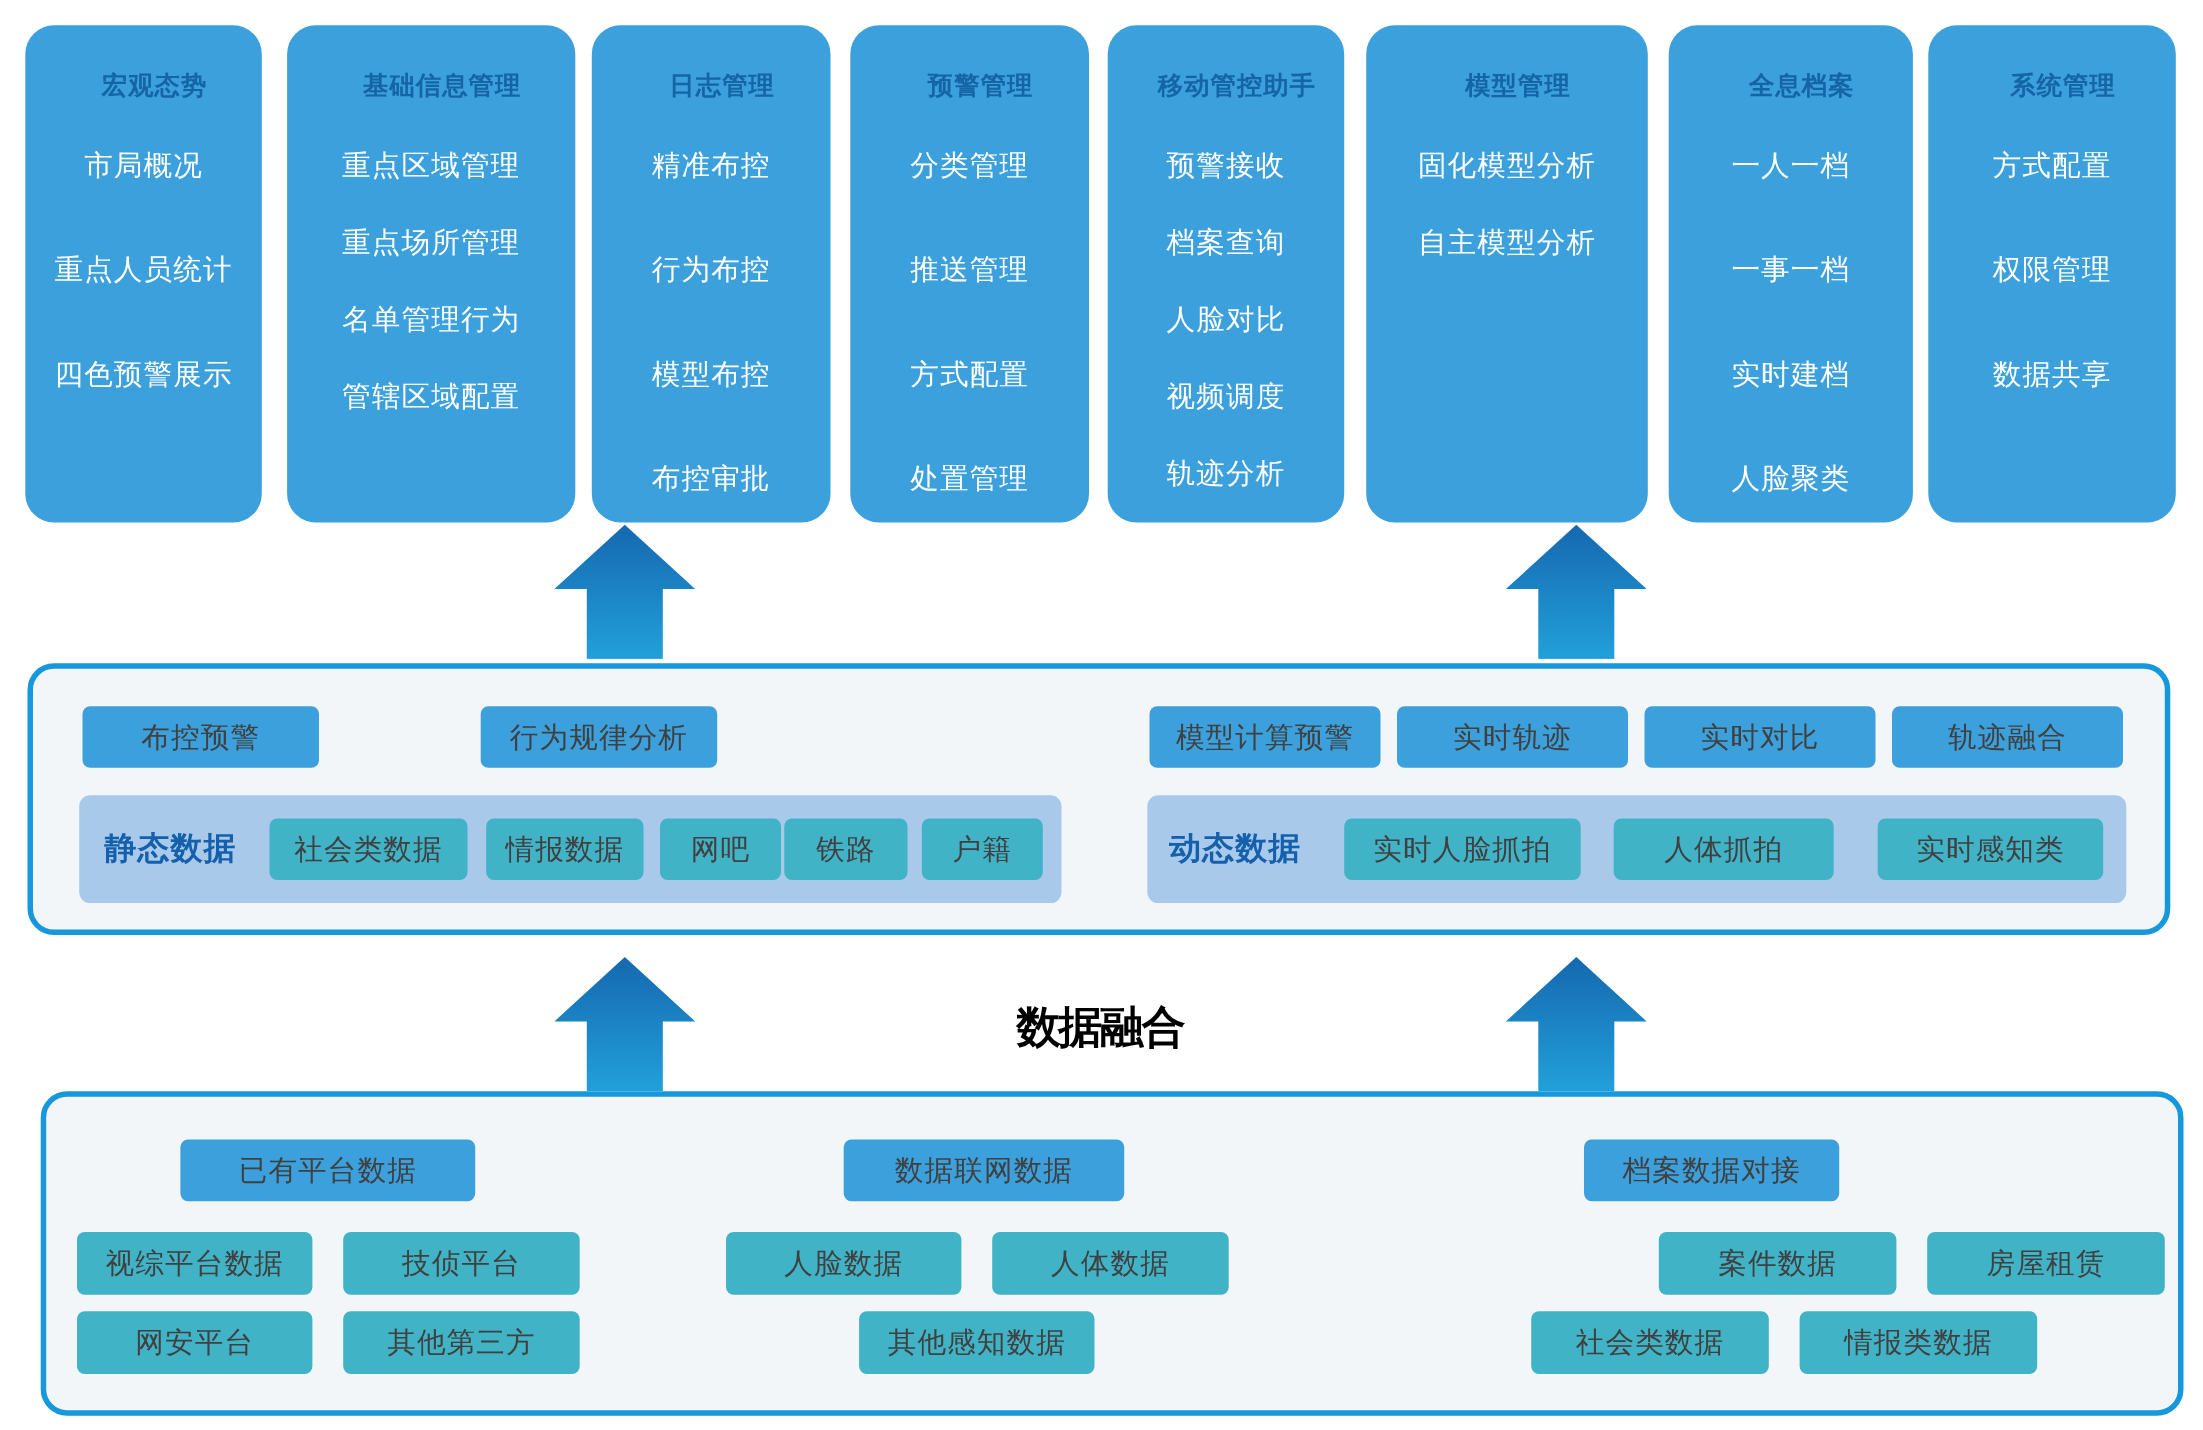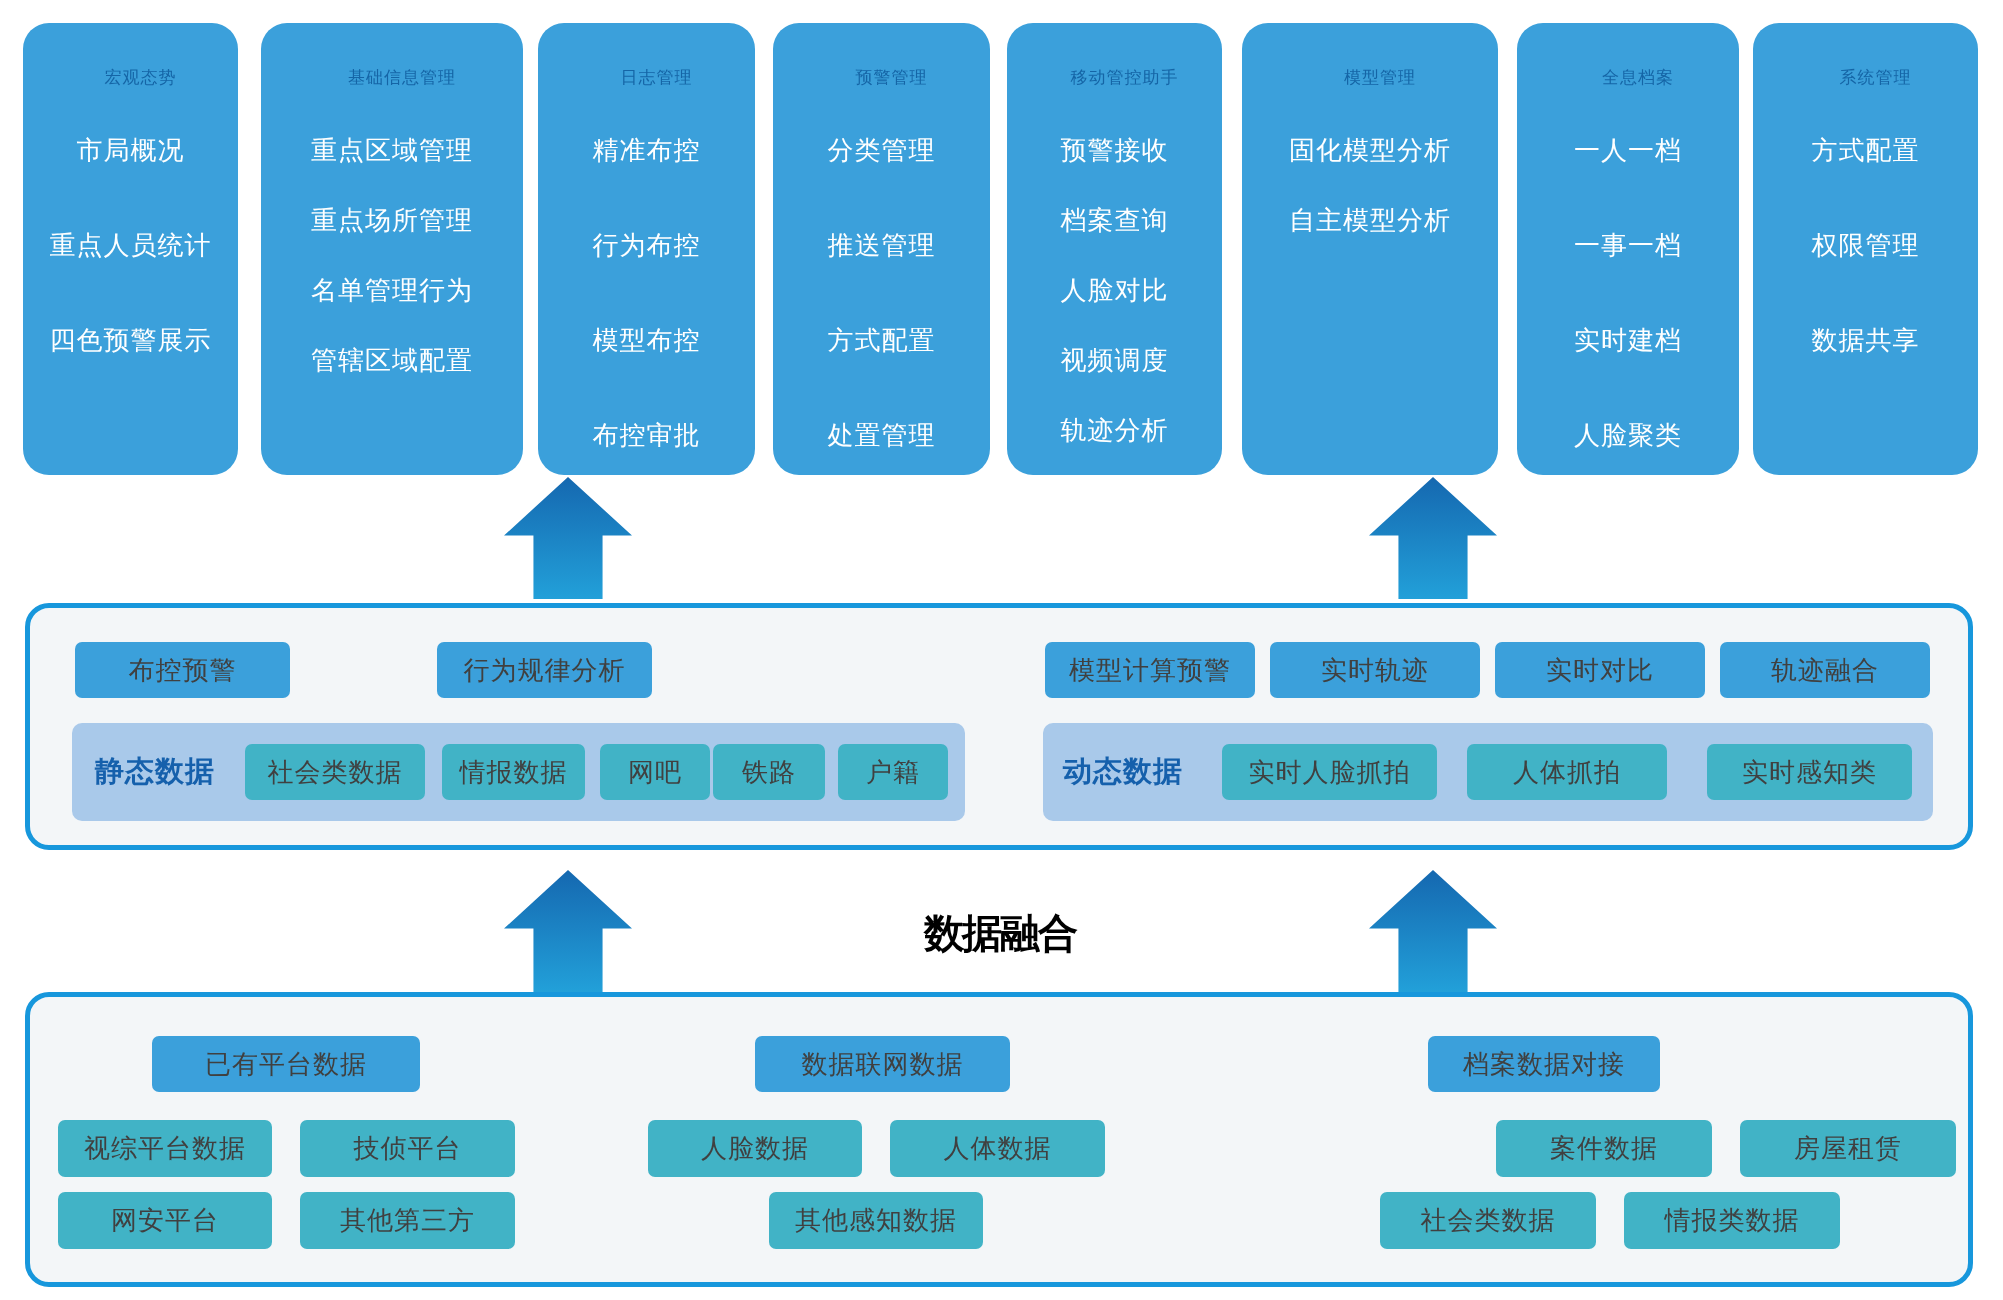--- a/index.html
+++ b/index.html
@@ -10,21 +10,21 @@
   *{box-sizing:border-box;}
 
   
   .card{
     position:absolute;top:23px;height:452px;
     background:#3BA0DB;border-radius:26px;
   }
   .card-title{
     margin-top:28px;height:52px;
     display:flex;align-items:center;justify-content:center;
-    color:#1565A6;font-size:17px;font-weight:normal;letter-spacing:1px;padding-left:20px;
+    color:#1565A6;font-size:23px;font-weight:bold;letter-spacing:1px;padding-left:20px;
   }
   .card-items{margin-top:0;}
   .dense .card-items{margin-top:12px;}
   .card-item{
     height:95px;display:flex;align-items:center;justify-content:center;
     color:#ffffff;font-size:26px;letter-spacing:1px;
   }
   .dense .card-item{height:70px;}
 
   
@@ -33,21 +33,21 @@
     background:linear-gradient(180deg,#1568B0 0%,#22A0D9 100%);
     clip-path:polygon(50% 0%,100% 48%,77% 48%,77% 100%,23% 100%,23% 48%,0% 48%);
   }
 
   
   .panel{
     position:absolute;left:25px;width:1948px;
     background:#F3F6F8;border:5px solid #1797DC;border-radius:24px;
   }
   .panel-mid{top:603px;height:247px;}
-  .panel-bottom{top:992px;height:295px;}
+  .panel-bottom{top:992px;height:295px;margin-left:12px;}
 
   .btn-blue{
     position:absolute;height:56px;background:#3BA0DB;border-radius:7px;
     color:#404040;font-size:26px;letter-spacing:1px;
     display:flex;align-items:center;justify-content:center;
   }
   .strip{
     position:absolute;top:115px;height:98px;
     background:#A9C9EA;border-radius:10px;
   }

